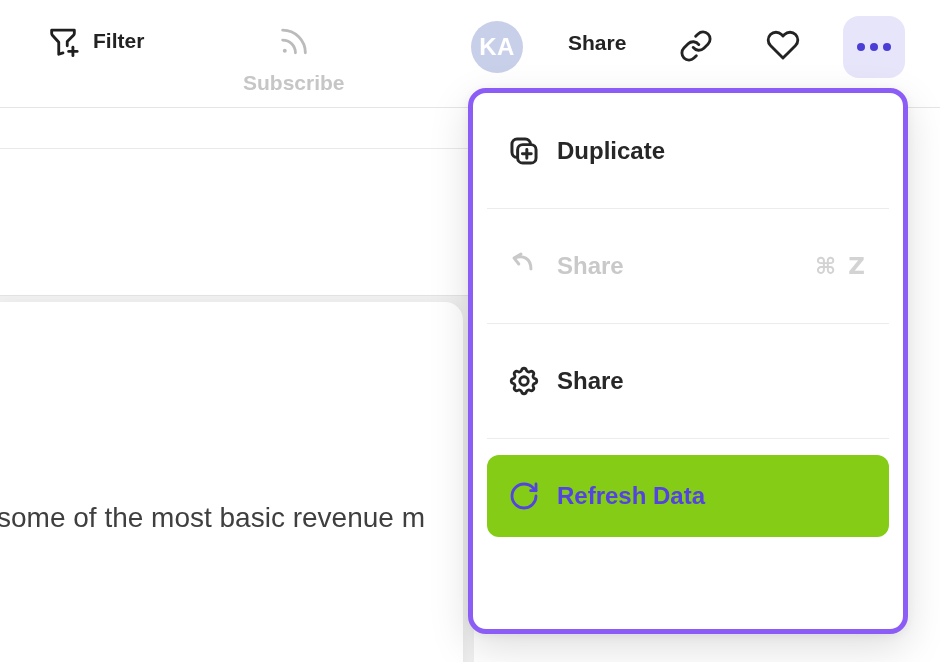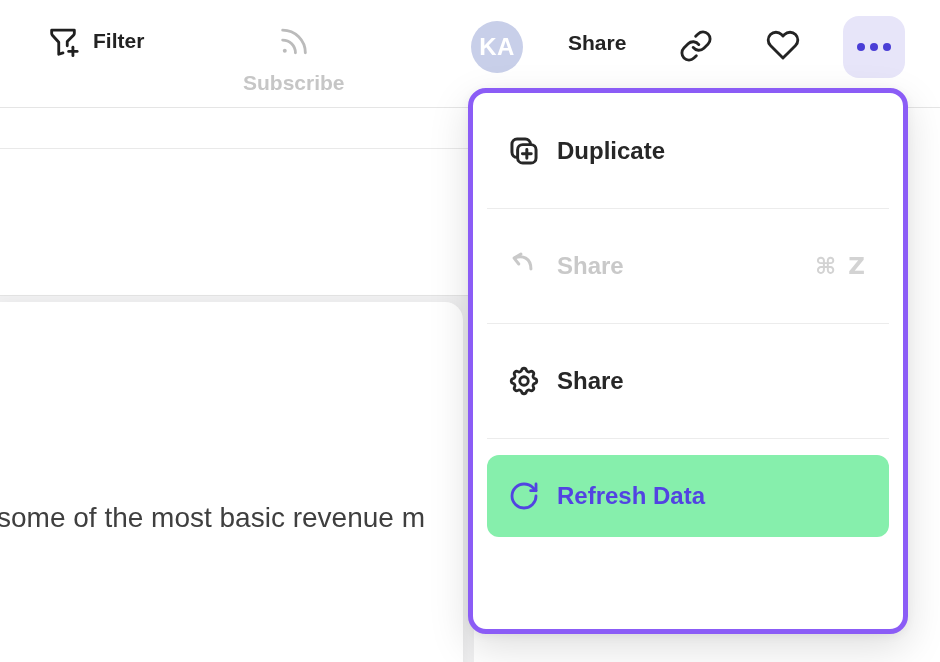--- a/index.html
+++ b/index.html
@@ -55,21 +55,21 @@
     height:82px;display:flex;align-items:center;gap:16px;
     padding:0 36px 0 34px;font-size:24px;font-weight:600;color:#272727;cursor:pointer;
   }
   .mi-icon{width:34px;height:34px;flex:0 0 34px;display:flex;align-items:center;justify-content:center;}
   .mi-icon svg{display:block;}
   .menu-item.disabled{color:#c9c9c9;cursor:default;}
   .shortcut{margin-left:auto;color:#d3d3d3;font-size:23px;font-weight:600;
             font-family:"DejaVu Sans","Liberation Sans",sans-serif;letter-spacing:2px;}
   .menu-divider{height:1px;background:#ececec;margin:16px 14px;}
   .menu-item.highlight{
-    margin:3px 14px 0;height:82px;background:#86efac;border-radius:12px;
+    margin:3px 14px 0;height:82px;background:#84cc16;border-radius:12px;
     padding:0 22px 0 20px;color:#5243e2;
   }
 </style>
 </head>
 <body>
 
 <div class="toolbar-border"></div>
 <div class="bg-line-1"></div>
 <div class="bg-line-2"></div>
 <div class="bg-gray-band"></div>

